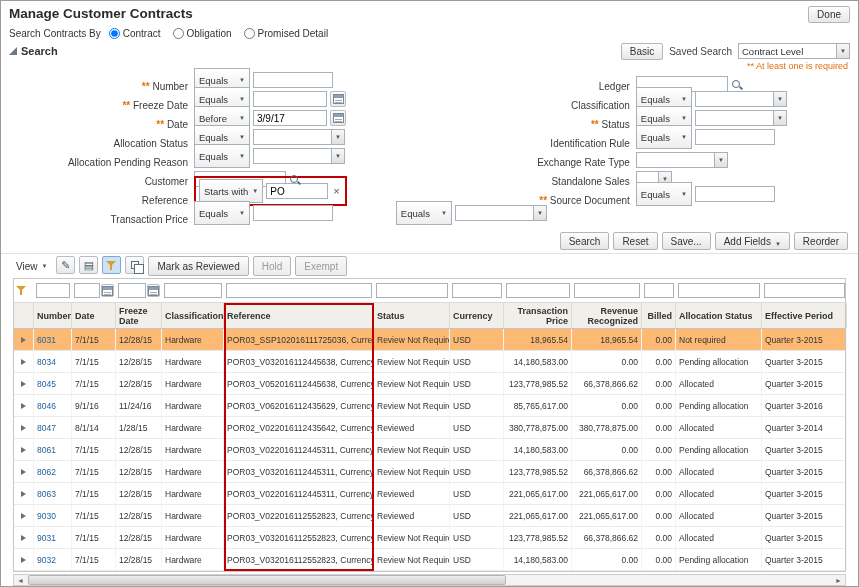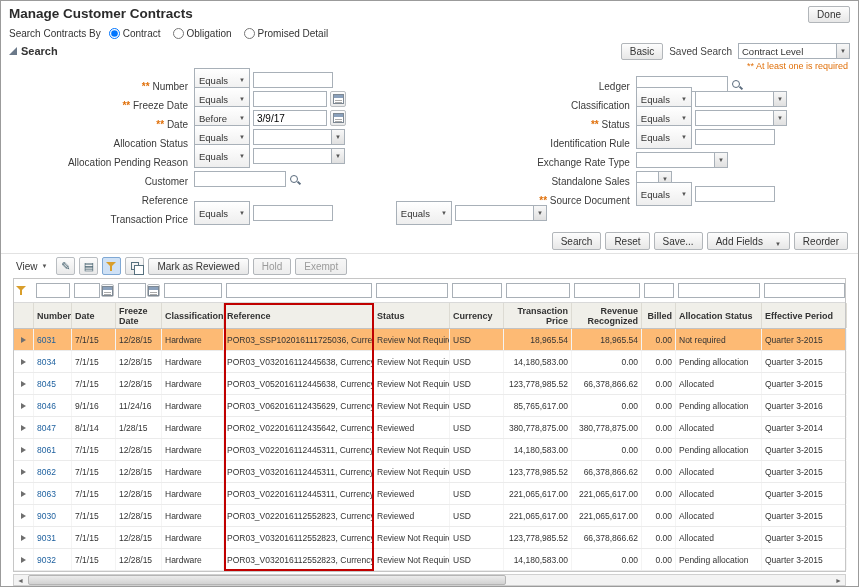--- a/index.html
+++ b/index.html
@@ -4,21 +4,21 @@
 <style>
   *{box-sizing:border-box;margin:0;padding:0}
   html,body{width:859px;height:587px;overflow:hidden}
   body{font-family:"Liberation Sans","DejaVu Sans",sans-serif;font-size:11px;color:#333;background:#fff;border:1px solid #9b9b9b}
 
   
   .titlebar{display:flex;justify-content:space-between;align-items:flex-start;padding:5px 8px 2px;height:24px}
   .page-title{font-size:13.5px;font-weight:bold;color:#2b2b2b}
   .btn{font-size:10px;padding:2px 8px;background:linear-gradient(#fdfdfd,#e7e7e7);border:1px solid #b2b6ba;border-radius:2px;color:#333;cursor:pointer;white-space:nowrap;font-family:inherit}
   .btn.disabled{color:#9b9b9b;background:linear-gradient(#f7f7f7,#ededed)}
-  .btn.split{display:inline-flex;align-items:flex-end;gap:12px}
+  .btn.split{display:inline-flex;align-items:flex-end;gap:4px}
 
   
   .searchby{padding:0 8px;display:flex;align-items:center;gap:8px;font-size:10px;height:16px}
   .sb-options{display:flex;gap:12px;align-items:center}
   .radio-opt{display:inline-flex;align-items:center;gap:3px;cursor:pointer}
   .radio-opt input{width:11px;height:11px;margin:0}
 
   
   .search-panel{border-bottom:1px solid #e2e2e2}
   .panel-header{display:flex;align-items:center;padding:2px 8px;height:20px}
@@ -57,21 +57,21 @@
   .mag::before{content:'';position:absolute;left:1px;top:1px;width:6px;height:6px;border:1.5px solid #5a6b7d;border-radius:50%}
   .mag::after{content:'';position:absolute;left:8px;top:8px;width:4px;height:2px;background:#5a6b7d;transform:rotate(45deg)}
   .funnel{position:relative;width:11px;height:11px;display:inline-block}
   .funnel::before{content:'';position:absolute;top:1px;left:0;border-left:5px solid transparent;border-right:5px solid transparent;border-top:5px solid #d99e2b}
   .funnel::after{content:'';position:absolute;top:5px;left:4px;width:2px;height:5px;background:#d99e2b}
   .detach{width:8px;height:8px;border:1px solid #56707e;position:relative;display:inline-block}
   .detach::after{content:'';position:absolute;left:2px;top:2px;width:8px;height:8px;border:1px solid #56707e;background:#fff}
   .tri{width:0;height:0;border-top:3.5px solid transparent;border-bottom:3.5px solid transparent;border-left:5px solid #6f6f6f;display:inline-block}
 
   
-  .toolbar{display:flex;align-items:center;gap:4px;padding:2px 10px;height:24px}
+  .toolbar{display:flex;gap:4px;padding:2px 10px;height:24px}
   .viewmenu{display:inline-flex;align-items:center;gap:4px;font-size:10px;padding:2px 5px;cursor:pointer}
   .tbicon{width:19px;height:18px;display:inline-flex;align-items:center;justify-content:center;border:1px solid #b9bdc1;background:linear-gradient(#fcfcfc,#e9e9e9);border-radius:2px;font-size:11px;color:#44606e;cursor:pointer}
   .tbicon.pressed{background:#cfe1f5;border-color:#7fa8d4}
 
   
   .table-area{margin:0 12px;border:1px solid #c6c6c6;position:relative;background:#fff}
   .cell{flex:none;overflow:hidden}
   .c0{width:20px}.c1{width:38px}.c2{width:44px}.c3{width:46px}.c4{width:62px}.c5{width:150px}
   .c6{width:76px}.c7{width:54px}.c8{width:68px}.c9{width:70px}.c10{width:34px}.c11{width:86px}.c12{width:85px}
   .qbe{display:flex;height:24px;align-items:center;border-bottom:1px solid #d9d9d9}
@@ -208,20 +208,28 @@
           </div>
           <div class="frow">
             <label class="flabel"><span>Customer</span></label>
             <div class="fctrls">
               <input class="txt" style="width: 92px;">
               <span class="mag"></span>
             </div>
           </div>
           <div class="frow">
             <label class="flabel"><span>Reference</span></label>
+            <div class="fctrls hl">
+              <div class="opbox">
+                <span>Starts with</span>
+                <span class="arr">▼</span>
+              </div>
+              <input class="txt" value="PO" style="width: 62px;">
+              <span class="clear-x">×</span>
+            </div>
           </div>
           <div class="frow">
             <label class="flabel"><span>Transaction Price</span></label>
             <div class="fctrls">
               <div class="opbox">
                 <span>Equals</span>
                 <span class="arr">▼</span>
               </div>
               <input class="txt" style="width: 80px;">
             </div>

